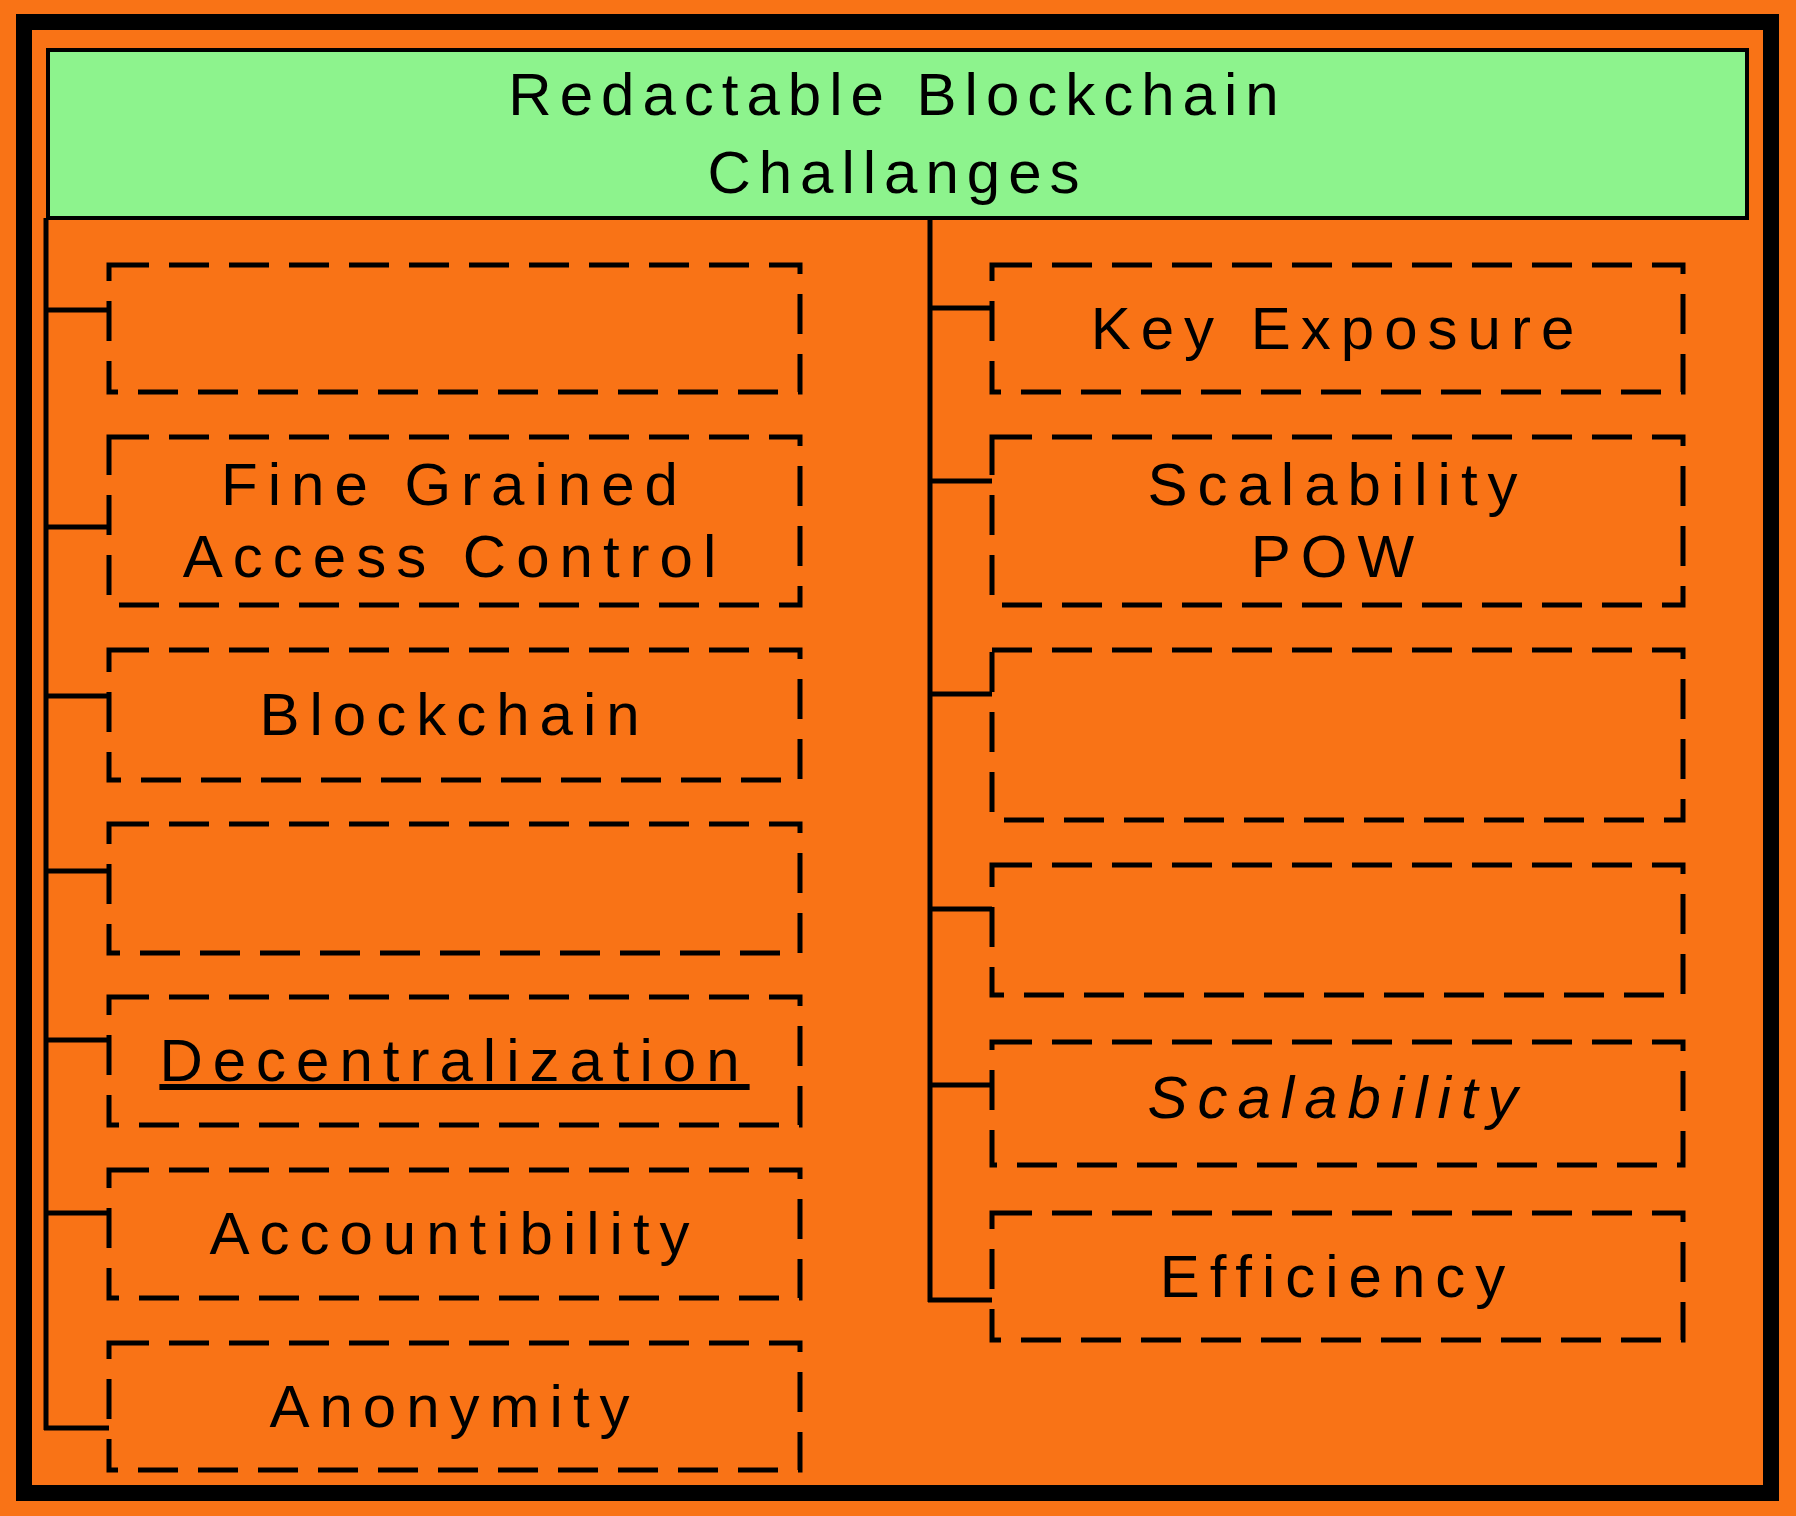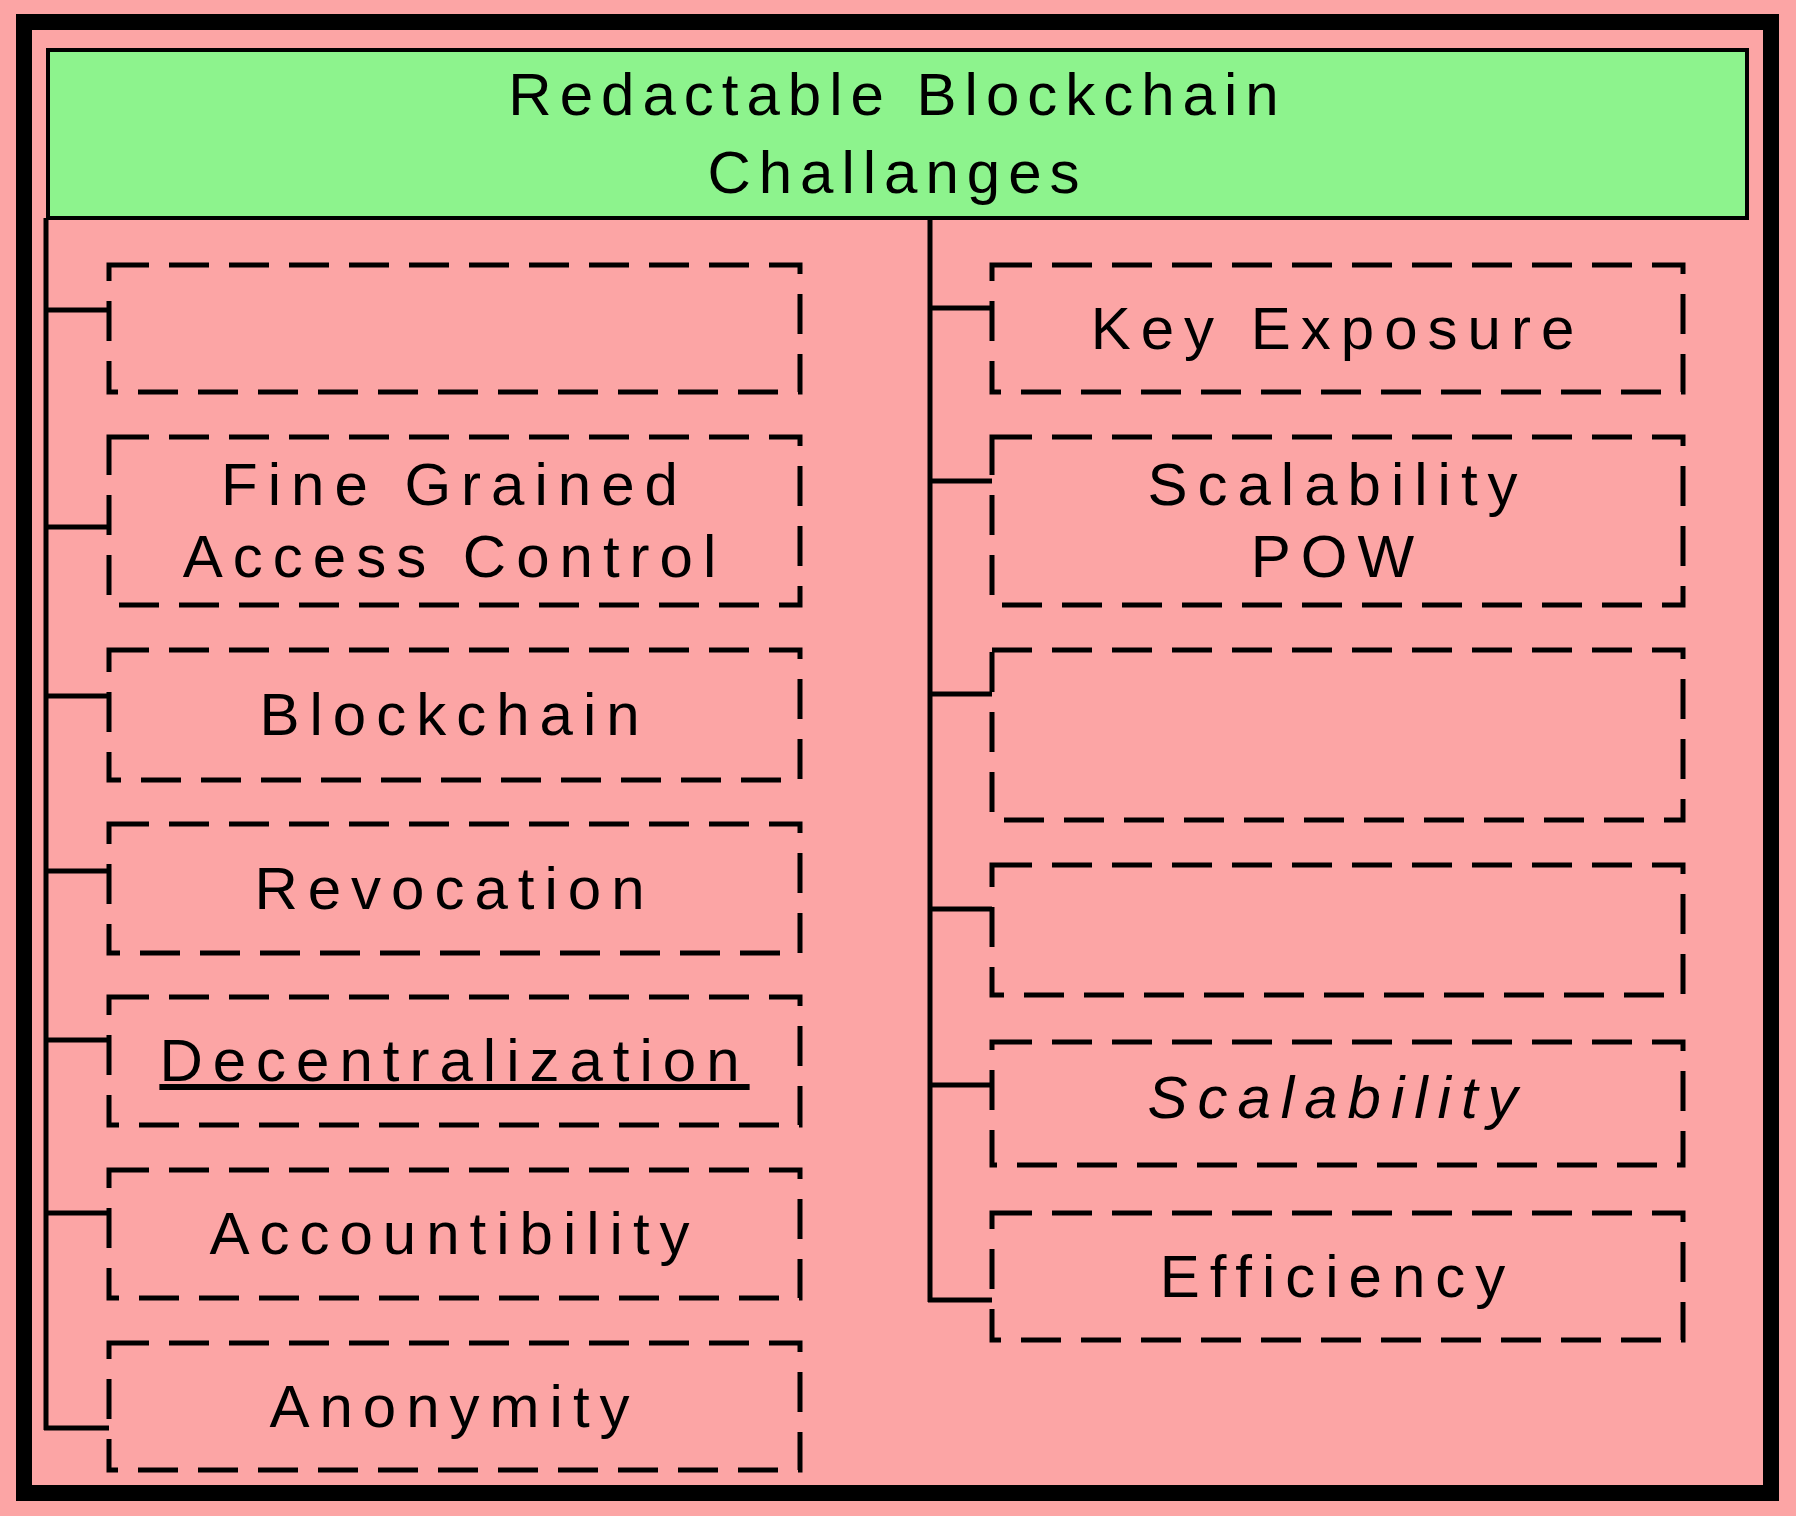--- a/index.html
+++ b/index.html
@@ -4,21 +4,21 @@
 <style>
   html, body {
     margin: 0;
     padding: 0;
     background: #ffffff;
   }
   #canvas {
     position: relative;
     width: 1796px;
     height: 1516px;
-    background: #fca5a5;
+    background: #f97316;
     font-family: "Liberation Sans", "DejaVu Sans", sans-serif;
     color: #000000;
     overflow: hidden;
   }
   #diagram-svg {
     position: absolute;
     left: 0;
     top: 0;
     width: 1796px;
     height: 1516px;
@@ -106,21 +106,20 @@
     <rect class="node-rect" x="992" y="1042" width="691" height="123"></rect>
     <rect class="node-rect" x="992" y="1213" width="691" height="127"></rect>
   </svg>
 
   <div class="box-label title-label" style="left:48px; top:50px; width:1699px; height:168px;">Redactable Blockchain
 Challanges</div>
 
   <div class="box-label" style="left:109px; top:437px; width:691px; height:168px;">Fine Grained
 Access Control</div>
   <div class="box-label" style="left:109px; top:650px; width:691px; height:130px;">Blockchain</div>
-  <div class="box-label" style="left:109px; top:824px; width:691px; height:129px;">Revocation</div>
   <div class="box-label" style="left:109px; top:997px; width:691px; height:128px;text-decoration:underline;">Decentralization</div>
   <div class="box-label" style="left:109px; top:1170px; width:691px; height:128px;">Accountibility</div>
   <div class="box-label" style="left:109px; top:1343px; width:691px; height:127px;">Anonymity</div>
 
   <div class="box-label" style="left:992px; top:265px; width:691px; height:127px;">Key Exposure</div>
   <div class="box-label" style="left:992px; top:437px; width:691px; height:168px;">Scalability
 POW</div>
   <div class="box-label" style="left:992px; top:1036px; width:691px; height:123px;font-style:italic;">Scalability</div>
   <div class="box-label" style="left:992px; top:1213px; width:691px; height:127px;">Efficiency</div>
 

